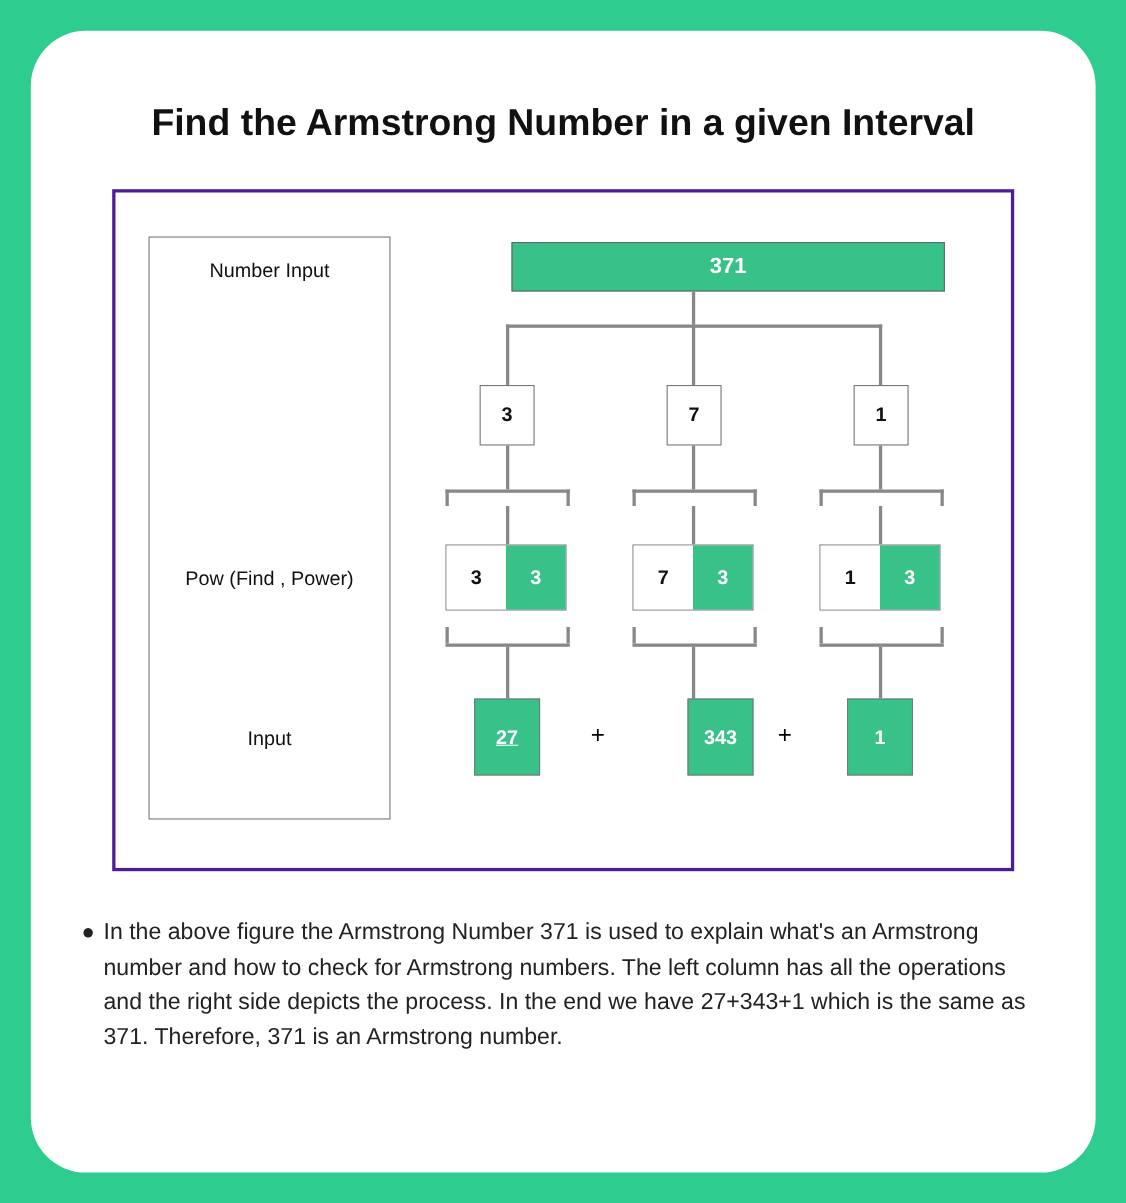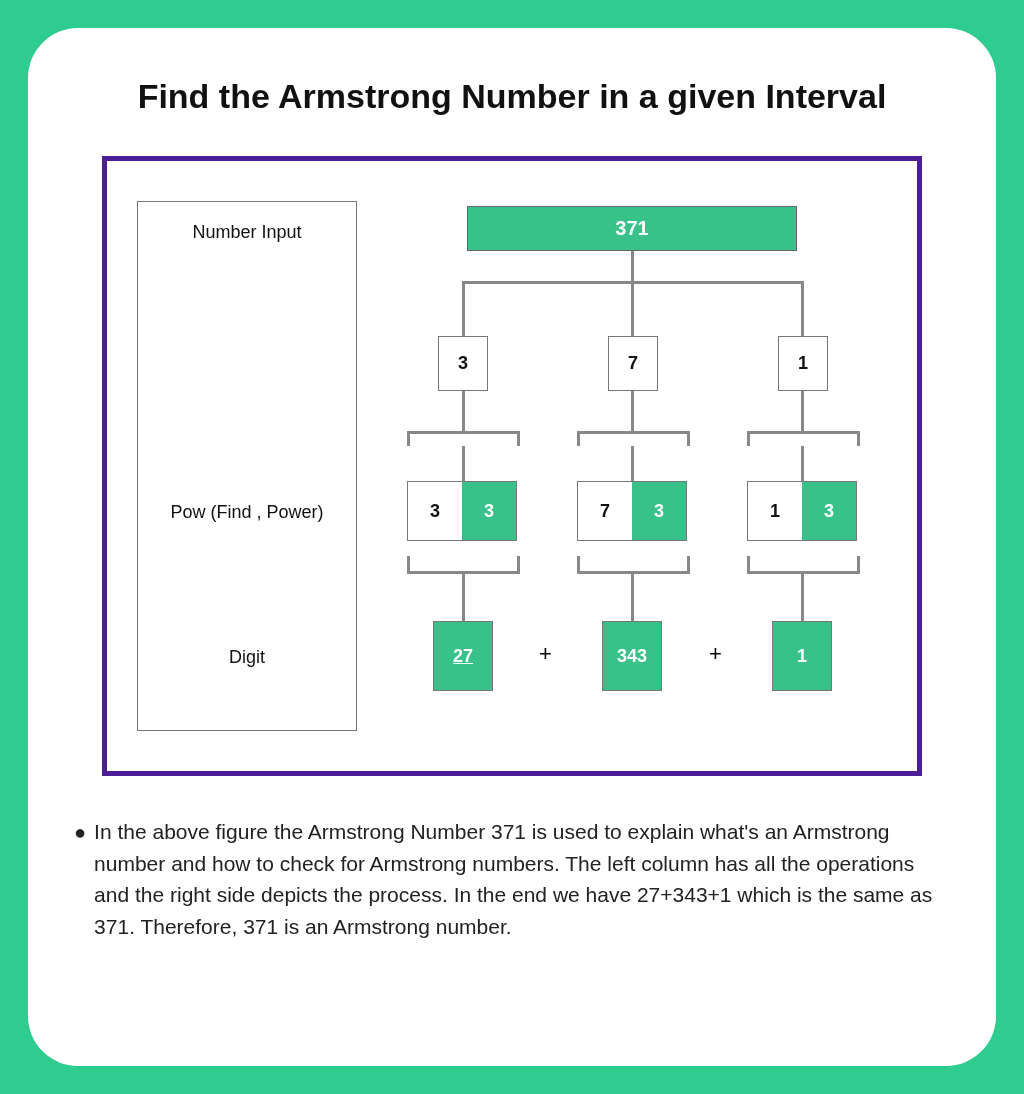--- a/index.html
+++ b/index.html
@@ -17,26 +17,26 @@
     width: 968px;
     height: 1038px;
     border-radius: 50px;
     padding: 40px 40px 40px 40px;
     position: relative;
   }
   .title {
     font-size: 34px;
     font-weight: 700;
     text-align: center;
-    margin-top: 9px;
+    margin-top: 25px;
     margin-bottom: 40px;
     color: #111;
   }
   .diagram-box {
-    border: 5px solid #4c1d95;
+    border: 3px solid #4c1d95;
     width: 820px;
     height: 620px;
     margin: 4px auto;
     position: relative;
   }
   .legend-box {
     position: absolute;
     left: 30px;
     top: 40px;
     width: 220px;
@@ -58,21 +58,21 @@
     justify-content: center;
     font-size: 18px;
     background: #fff;
   }
   .green { background: #38c188; color: #fff; font-weight: 600; }
   .white { background: #fff; color: #111; }
   .wideinput {
     position: absolute;
     left: 360px;
     top: 45px;
-    width: 330px;
+    width: 394px;
     height: 45px;
     background: #38c188;
     border: 1px solid #666;
     color: #fff;
     font-size: 20px;
     font-weight: 700;
     display: flex;
     align-items: center;
     justify-content: center;
   }
@@ -103,21 +103,21 @@
 <body>
 
 <div class="card">
   <h1 class="title">Find the Armstrong Number in a given Interval</h1>
 
   <div class="diagram-box">
 
     <div class="legend-box">
       <div class="legend-item" style="top:20px;">Number Input</div>
       <div class="legend-item" style="top:300px;">Pow (Find , Power)</div>
-      <div class="legend-item" style="top:445px;">Digit</div>
+      <div class="legend-item" style="top:445px;">Input</div>
     </div>
 
     <div class="wideinput">371</div>
 
     <div class="line" style="left:524px; top:90px; width:3px; height:30px;"></div>
     <div class="line" style="left:355px; top:120px; width:342px; height:3px;"></div>
     <div class="line" style="left:355px; top:120px; width:3px; height:55px;"></div>
     <div class="line" style="left:524px; top:120px; width:3px; height:55px;"></div>
     <div class="line" style="left:694px; top:120px; width:3px; height:55px;"></div>
 
@@ -166,21 +166,21 @@
     <div class="line" style="left:580px; top:395px; width:3px; height:15px;"></div>
     <div class="line" style="left:470px; top:410px; width:113px; height:3px;"></div>
     <div class="line" style="left:524px; top:413px; width:3px; height:47px;"></div>
 
     <div class="line" style="left:640px; top:395px; width:3px; height:15px;"></div>
     <div class="line" style="left:750px; top:395px; width:3px; height:15px;"></div>
     <div class="line" style="left:640px; top:410px; width:113px; height:3px;"></div>
     <div class="line" style="left:694px; top:413px; width:3px; height:47px;"></div>
 
     <div class="cell green out-cell" style="left:326px;text-decoration:underline;">27</div>
-    <div class="cell green out-cell" style="left:495px;">343</div>
+    <div class="cell green out-cell" style="left:520px;">343</div>
     <div class="cell green out-cell" style="left:665px;">1</div>
 
     <div class="plus" style="left:432px;">+</div>
     <div class="plus" style="left:602px;">+</div>
 
   </div>
 
   <div class="desc">
     <span class="bullet">●</span>
     <span>In the above figure the Armstrong Number 371 is used to explain what's an Armstrong number and how to check for Armstrong numbers. The left column has all  the operations and the right side depicts the process. In the end we have 27+343+1 which is the same as 371. Therefore, 371 is an Armstrong number.</span>

